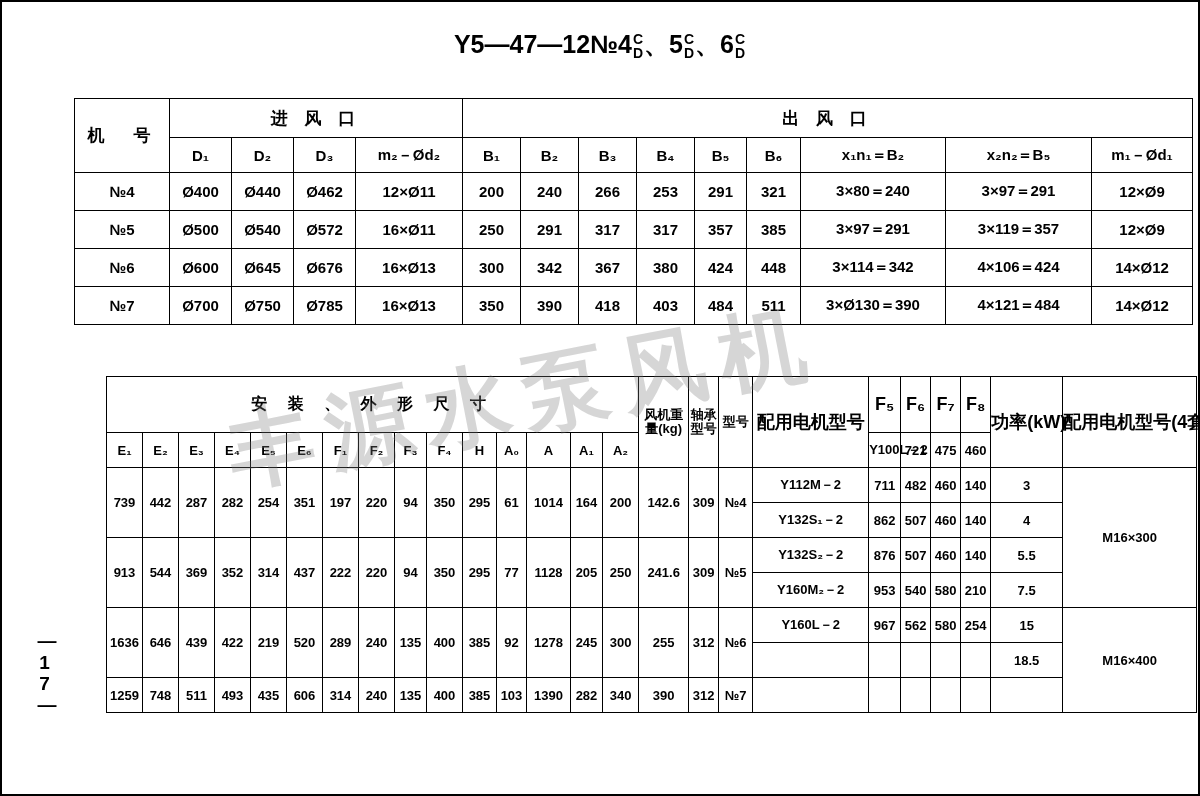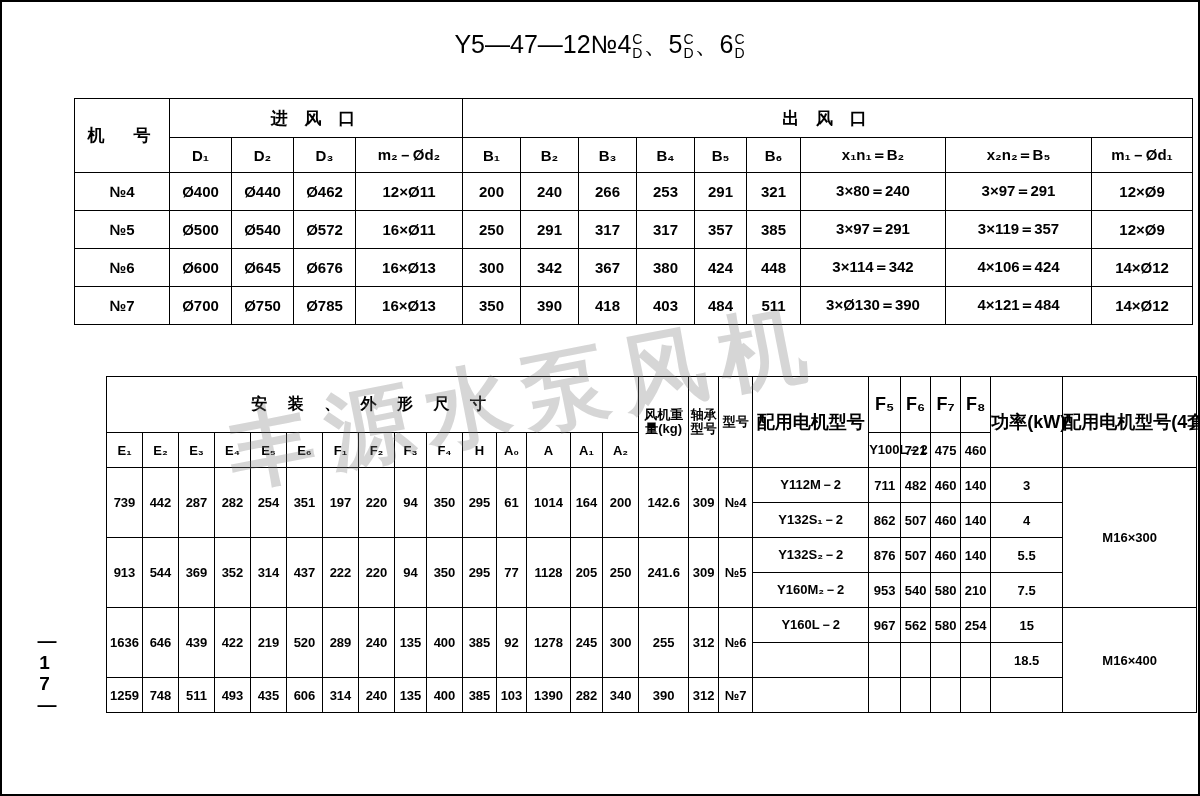--- a/index.html
+++ b/index.html
@@ -15,21 +15,21 @@
     position:absolute;inset:0;
     border:2px solid #000;
     box-sizing:border-box;
   }
   
   .title{
     position:absolute;
     top:26px;left:0;right:0;
     text-align:center;
     font-size:25px;
-    font-weight:normal;
+    font-weight:bold;
     letter-spacing:0px;
     white-space:nowrap;
   }
   .title .frac{
     display:inline-block;
     vertical-align:middle;
     font-size:14px;
     line-height:1.0;
     text-align:center;
     margin:0 1px;

